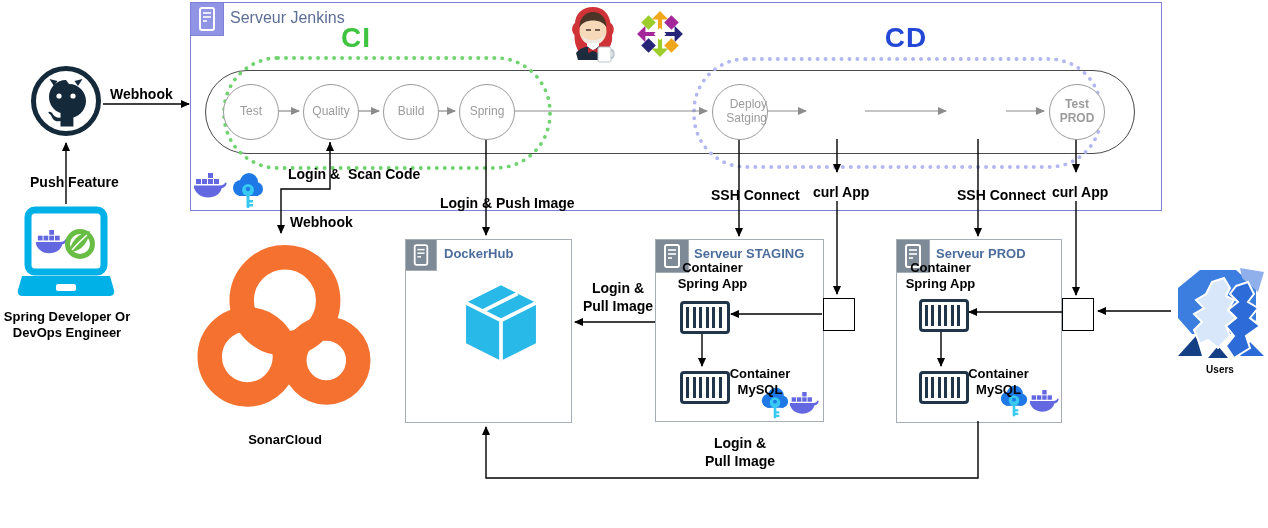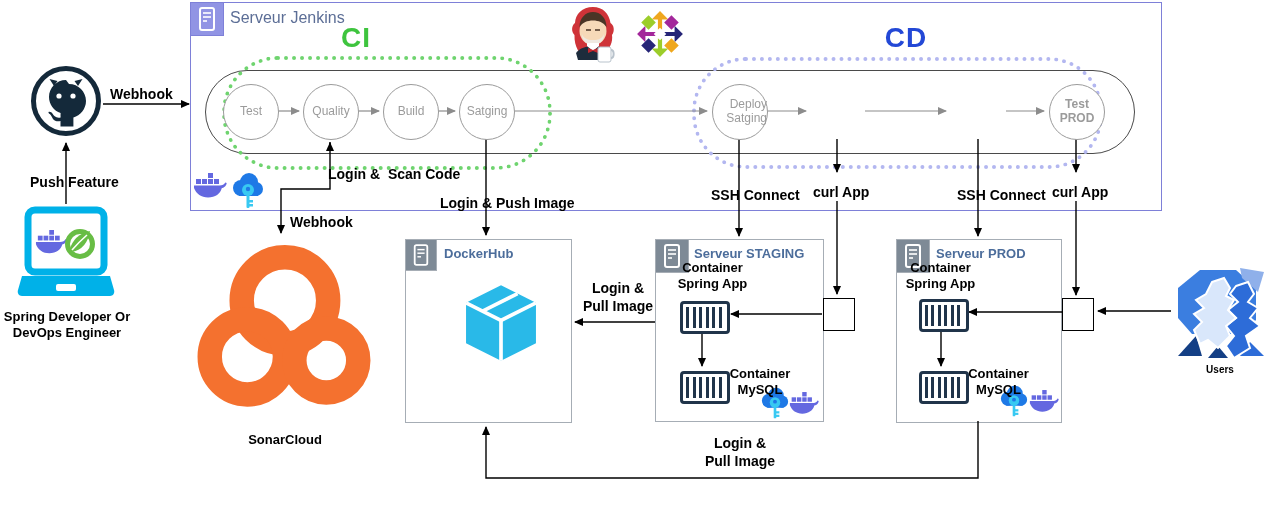--- a/index.html
+++ b/index.html
@@ -40,21 +40,21 @@
   <div class="big-section txt center" style="left:320px;top:22px;width:72px;color:#3ec43e;">CI</div>
   <div class="big-section txt center" style="left:870px;top:22px;width:72px;color:#2348d6;">CD</div>
 
   <div class="abs" style="left:205px;top:70px;width:928px;height:82px;border:1px solid #4a4a4a;border-radius:42px;"></div>
   <div class="abs" style="left:222px;top:56px;width:322px;height:106px;border:4px dotted #6fd46f;border-radius:56px;"></div>
   <div class="abs" style="left:692px;top:57px;width:403px;height:104px;border:4px dotted #b3b7f0;border-radius:54px;"></div>
 
   <div class="stage" style="left:223px;top:84px;">Test</div>
   <div class="stage" style="left:303px;top:84px;">Quality</div>
   <div class="stage" style="left:383px;top:84px;">Build</div>
-  <div class="stage" style="left:459px;top:84px;">Satging</div>
+  <div class="stage" style="left:459px;top:84px;">Spring</div>
   <div class="stage" style="left:712px;top:84px;text-align:right;">Deploy Satging</div>
   <div class="stage" style="left:1049px;top:84px;font-weight:bold;">Test PROD</div>
 
   <div class="icon" style="left:567px;top:6px;">
     <svg width="52" height="58" viewBox="0 0 52 58">
       <path d="M26 1C15 1 8.5 8 8 17c-3.5 2.5-4 8.5-.5 12C7 41 13 49 19 52l1-5c6 3 13 2.5 18-1 5-3.5 8-10 7-17 3-4 2-10-1.5-12C42 7.5 36 1 26 1z" fill="#cf3338"></path>
       <ellipse cx="26" cy="25" rx="13.5" ry="14" fill="#f6d9b8"></ellipse>
       <path d="M12.5 21c0-9 6-15 13.5-15S39.5 12 39.5 21c-3-4.5-8-6.5-13.5-6.5S15.5 16.5 12.5 21z" fill="#4a3526"></path>
       <path d="M15 28c0 7 5 11 11 11s11-4 11-11c-1.5 4-5 6-11 6s-9.5-2-11-6z" fill="#efe9e1"></path>
       <path d="M19 24h5M28 24h5" stroke="#4a3526" stroke-width="1.6"></path>
@@ -279,21 +279,21 @@
       <polygon points="36,90 46,78 56,90" fill="#143f85"></polygon>
       <polygon points="78,74 92,88 68,88" fill="#2d6cd8"></polygon>
       <polygon points="64,18 76,14 82,26 76,34 86,40 78,50 88,58 74,68 78,80 62,90 54,78 62,68 54,58 64,50 56,42 66,34 58,26" fill="#2d6cd8" stroke="#fff" stroke-width="2"></polygon>
       <polygon points="40,14 52,10 58,20 54,28 62,32 56,42 64,50 54,58 58,68 46,80 36,72 28,76 22,62 30,54 22,46 32,40 24,32 34,26" fill="#d9e7fb" stroke="#fff" stroke-width="2"></polygon>
     </svg>
   </div>
   <div class="lbl center txt" style="left:1190px;top:364px;width:60px;font-size:10px;">Users</div>
 
   <div class="lbl txt" style="left:110px;top:86px;">Webhook</div>
   <div class="lbl txt" style="left:30px;top:174px;">Push Feature</div>
-  <div class="lbl txt" style="left:288px;top:166px;margin-left:40px;">Login &amp;&nbsp;&nbsp;Scan Code</div>
+  <div class="lbl txt" style="left:288px;top:166px;">Login &amp;&nbsp;&nbsp;Scan Code</div>
   <div class="lbl txt" style="left:290px;top:214px;">Webhook</div>
   <div class="lbl txt" style="left:440px;top:195px;">Login &amp;&nbsp;Push Image</div>
   <div class="lbl txt" style="left:711px;top:187px;">SSH Connect</div>
   <div class="lbl txt" style="left:813px;top:184px;">curl App</div>
   <div class="lbl txt" style="left:957px;top:187px;">SSH Connect</div>
   <div class="lbl txt" style="left:1052px;top:184px;">curl App</div>
   <div class="lbl center txt" style="left:580px;top:280px;width:76px;">Login &amp;
 Pull Image</div>
   <div class="lbl center txt" style="left:700px;top:435px;width:80px;">Login &amp;
 Pull Image</div>

